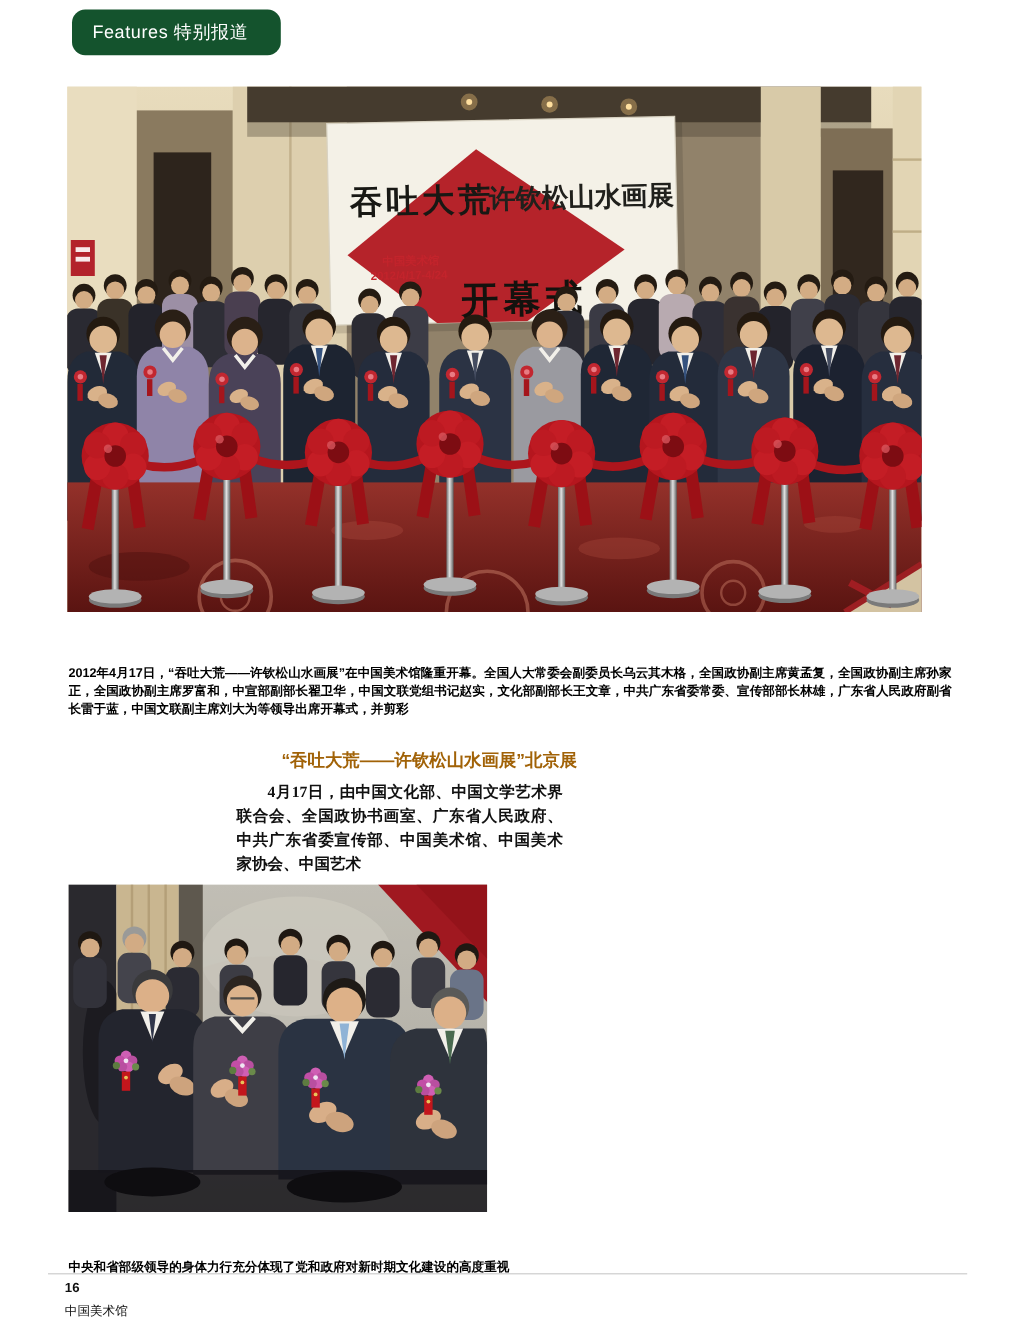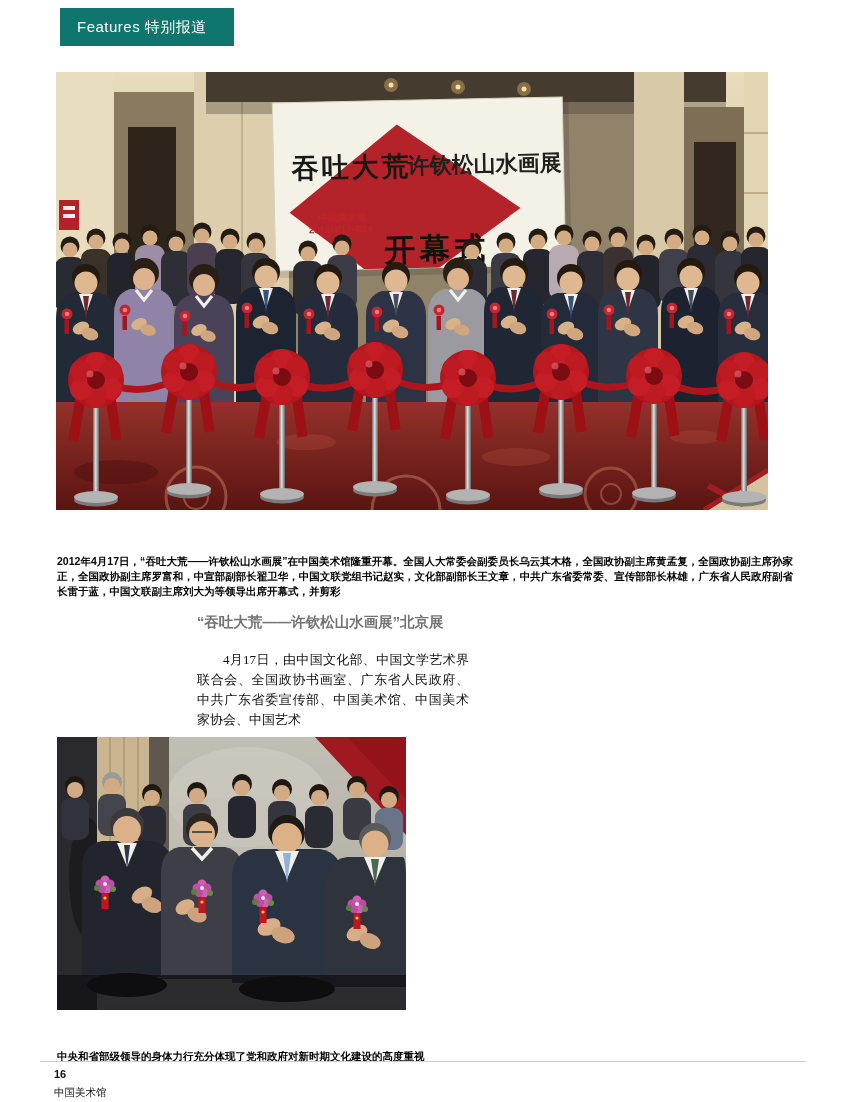--- a/index.html
+++ b/index.html
@@ -6,41 +6,41 @@
   .page{position:relative;width:846px;height:1102px;background:#ffffff;overflow:hidden;
         font-family:"Liberation Sans",sans-serif;}
   .header-tab{position:absolute;left:60px;top:8px;width:174px;height:38px;display:flex;
         align-items:center;padding-left:17px;box-sizing:border-box;}
   .header-tab .tab-label{color:#ffffff;font-size:15px;letter-spacing:0.5px;font-weight:500;}
   .main-photo{position:absolute;left:56px;top:72px;width:712px;height:438px;}
   .photo-caption{position:absolute;color:#000;font-size:10.5px;font-weight:bold;line-height:15px;
         text-align:justify;font-family:"Liberation Sans",sans-serif;}
   .caption-main{left:57px;top:516px;width:736px;margin-top:38px;}
   .caption-secondary{left:57px;top:1016px;width:400px;margin-top:33px;}
-  .article-title{position:absolute;left:197px;top:612px;width:272px;text-align:left;
-        font-size:14.5px;font-weight:bold;color:#737373;line-height:20px;margin:0;}
+  .article-title{position:absolute;left:197px;top:612px;width:272px;text-align:right;
+        font-size:14.5px;font-weight:bold;color:#a16207;line-height:20px;margin:12px;}
   .col{position:absolute;font-family:"Liberation Serif","DejaVu Serif",serif;font-size:13px;
         line-height:20px;color:#111;text-align:justify;}
   .col p{margin:0;}
   .col p.indent{text-indent:2em;}
-  .left-col{left:197px;top:650px;width:272px;}
+  .left-col{left:197px;top:650px;width:272px;font-weight:bold;}
   .right-col{left:490px;top:612px;width:302px;}
   .secondary-photo{position:absolute;left:57px;top:737px;width:349px;height:273px;}
   .footer-rule{position:absolute;left:40px;top:1061px;width:766px;height:1px;background:#cccccc;}
   .footer{position:absolute;left:54px;top:1068px;font-size:10.5px;color:#111;
         display:flex;align-items:baseline;gap:6px;flex-direction:column;}
   .footer .page-num{font-weight:bold;font-size:11px;}
   svg{display:block;}
 </style>
 </head>
 <body>
 
 <div class="page">
 
-  <div class="header-tab" style="background:#0f766e;">
+  <div class="header-tab" style="background:#14532d;border-radius:11px;">
     <span class="tab-label">Features  特别报道</span>
   </div>
 
   <div class="main-photo">
   <svg width="712" height="438" viewBox="0 0 712 438">
     <defs>
       <linearGradient id="wallG" x1="0" y1="0" x2="0" y2="1">
         <stop offset="0" stop-color="#e8dcbd"></stop>
             <stop offset="1" stop-color="#c9b48c"></stop>
       </linearGradient>

